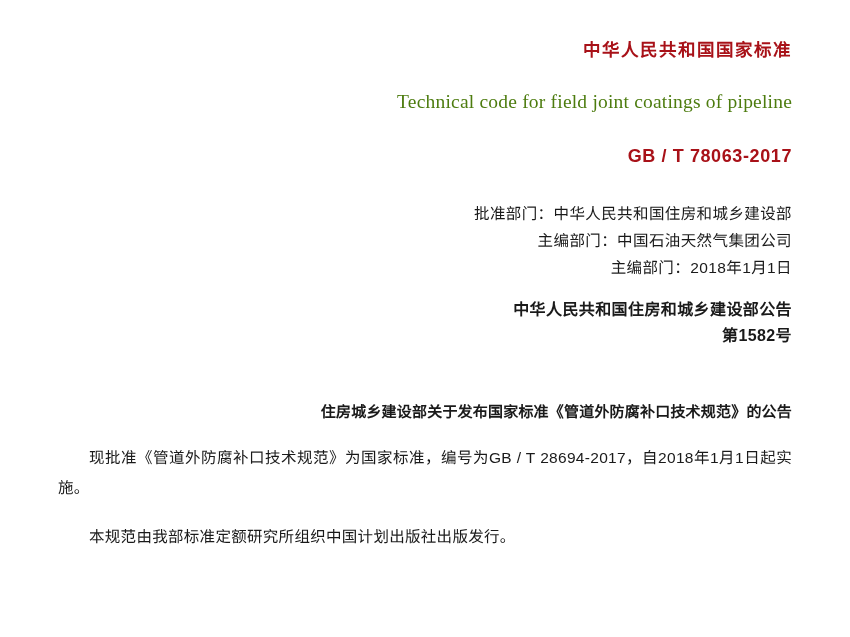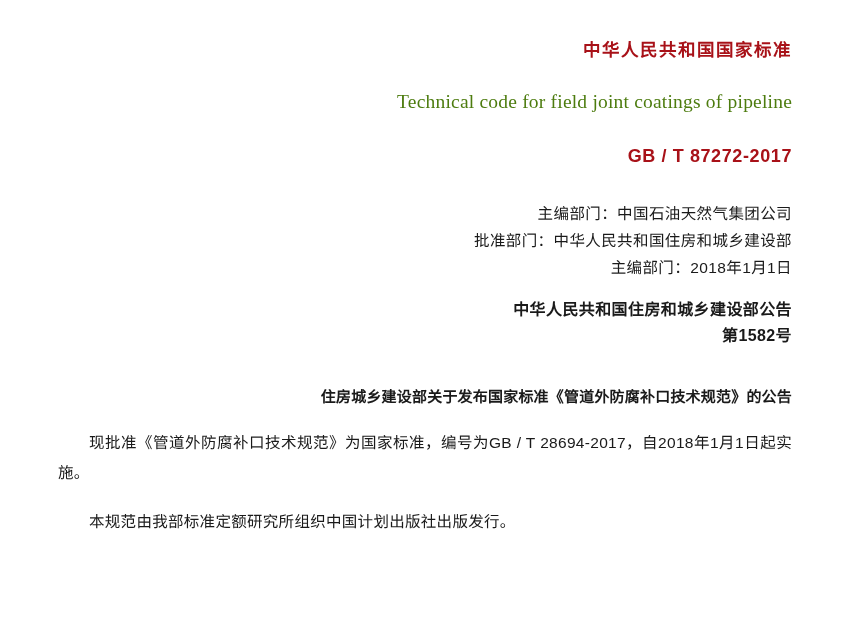--- a/index.html
+++ b/index.html
@@ -63,21 +63,21 @@
 
   .notice-title {
     margin-top: 16px;
     font-size: 16px;
     font-weight: bold;
     line-height: 26px;
     letter-spacing: 0.4px;
   }
 
   .notice-sub {
-    margin-top: 36px;
+    margin-top: 51px;
     font-size: 15px;
     font-weight: bold;
     letter-spacing: 0.2px;
   }
 
   .body-para {
     margin-top: 22px;
     font-size: 15.5px;
     line-height: 30px;
     text-align: justify;
@@ -91,25 +91,25 @@
 </head>
 <body>
 
 <div class="page">
 
   <div class="std-header center">中华人民共和国国家标准</div>
 
 
   <div class="doc-title-en center">Technical code for field joint coatings of pipeline</div>
 
-  <div class="doc-code center">GB / T 87272-2017</div>
+  <div class="doc-code center">GB / T 78063-2017</div>
 
   <div class="meta-block center">
+    <p class="meta-line">批准部门：中华人民共和国住房和城乡建设部</p>
     <p class="meta-line">主编部门：中国石油天然气集团公司</p>
-    <p class="meta-line">批准部门：中华人民共和国住房和城乡建设部</p>
     <p class="meta-line">主编部门：2018年1月1日</p>
   </div>
 
   <div class="notice-title center">
     <div>中华人民共和国住房和城乡建设部公告</div>
     <div>第1582号</div>
   </div>
 
   <div class="notice-sub center">住房城乡建设部关于发布国家标准《管道外防腐补口技术规范》的公告</div>
 

